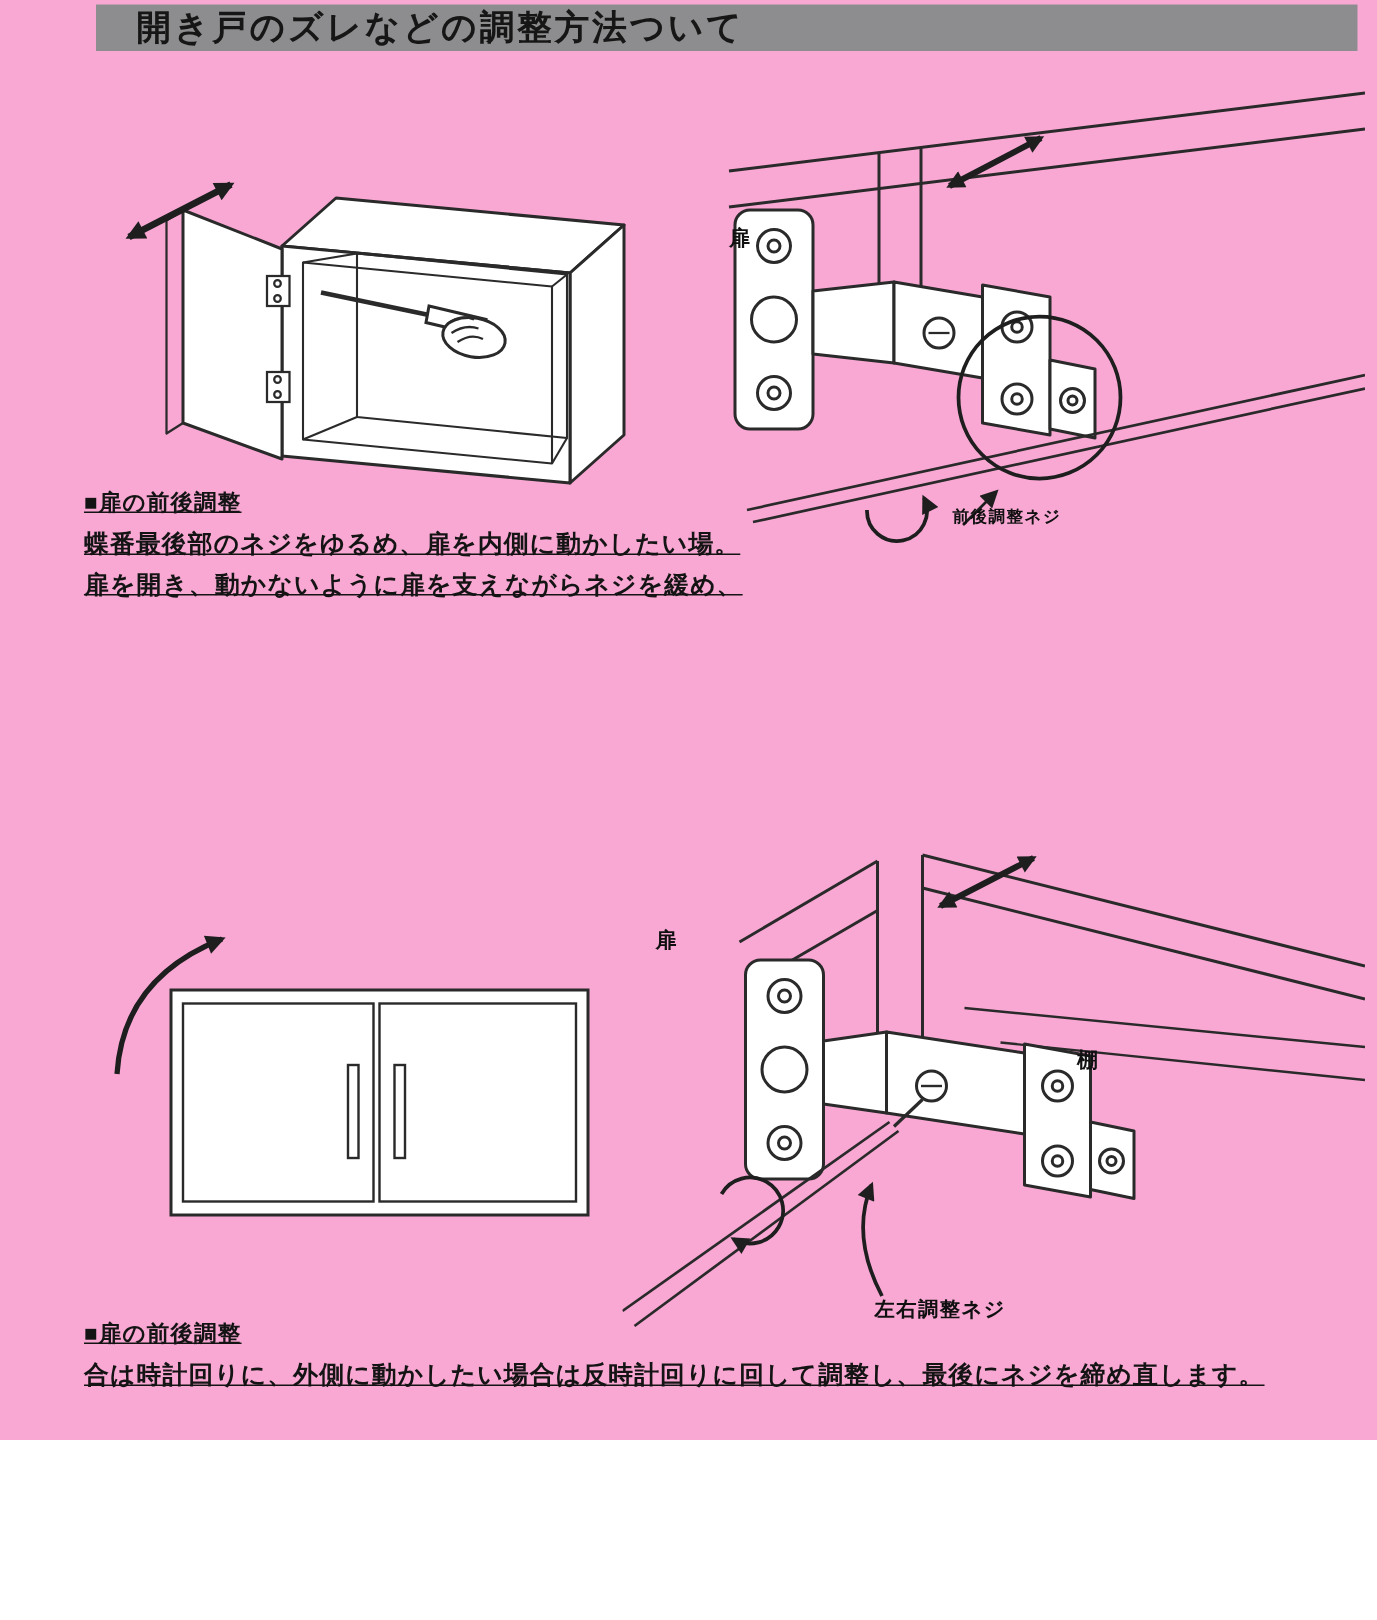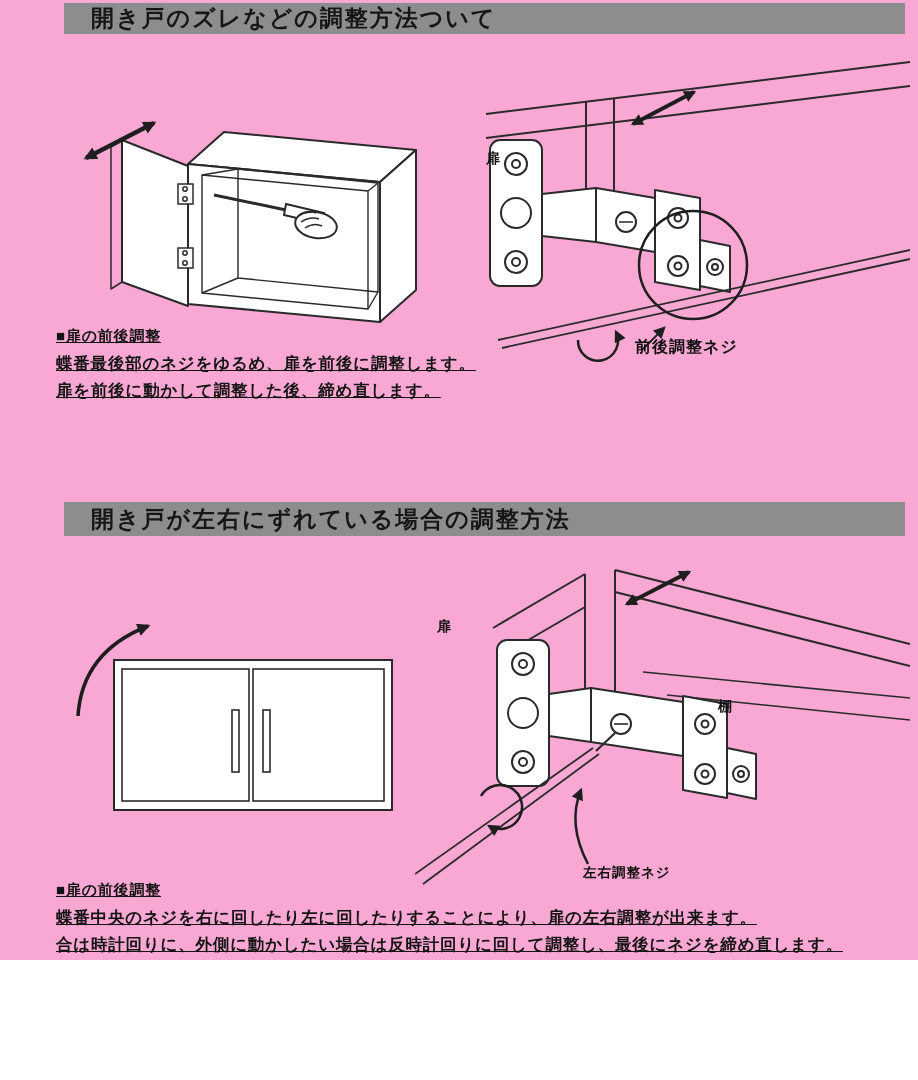--- a/index.html
+++ b/index.html
@@ -129,31 +129,28 @@
     <g stroke="#2a2a2a">
       <line x1="70" y1="288" x2="482" y2="198" stroke-width="1.8"></line>
       <line x1="74" y1="296" x2="482" y2="207" stroke-width="1.8"></line>
     </g>
     <circle cx="265" cy="213" r="54" fill="none" stroke="#1e1e1e" stroke-width="2.5"></circle>
     <path d="M150,288 a20,20 0 1 0 38,-8" fill="none" stroke="#1e1e1e" stroke-width="2.5" marker-end="url(#ah-b)"></path>
     <path d="M214,298 L236,276" fill="none" stroke="#1e1e1e" stroke-width="1.8" marker-end="url(#ah-b)"></path>
   </svg>
 
   <span class="fig-label" style="left:486px; top:150px;">扉</span>
-  <span class="fig-label" style="left:635px; top:337px; font-size:16px;">前後調整ネジ</span>
+  <span class="fig-label" style="left:635px; top:337px; font-size:11px;">前後調整ネジ</span>
 
   <div class="body-text" style="left:56px; top:322px;">
     <div class="t">■扉の前後調整</div>
-    <div>蝶番最後部のネジをゆるめ、扉を前後に調整します。</div>
-    <div>扉を前後に動かして調整した後、締め直します。</div>
-  </div>
-
-  <div class="header-bar bar2">
-    <span>開き戸が左右にずれている場合の調整方法</span>
-  </div>
+    <div>蝶番最後部のネジをゆるめ、扉を内側に動かしたい場。</div>
+    <div>扉を開き、動かないように扉を支えながらネジを緩め、</div>
+  </div>
+
 
   <svg class="illus" style="left:62px; top:612px;" width="350" height="215" viewBox="0 0 350 215">
     <defs>
       <marker id="ah-c" viewBox="0 0 10 10" refX="8" refY="5" markerWidth="15" markerHeight="13" orient="auto-start-reverse" markerUnits="userSpaceOnUse">
         <path d="M0,0 L10,5 L0,10 Z" fill="#1e1e1e"></path>
       </marker>
     </defs>
     <g stroke="#2a2a2a" fill="#ffffff" stroke-width="2">
       <rect x="52" y="48" width="278" height="150"></rect>
       <rect x="60" y="57" width="127" height="132" stroke-width="1.6"></rect>
@@ -214,21 +211,20 @@
     <path d="M66,244 A22,22 0 1 1 74,274" fill="none" stroke="#1e1e1e" stroke-width="2.5" marker-end="url(#ah-d)"></path>
     <path d="M173,312 Q152,272 166,238" fill="none" stroke="#1e1e1e" stroke-width="2.5" marker-end="url(#ah-d)"></path>
   </svg>
 
   <span class="fig-label" style="left:437px; top:618px;">扉</span>
   <span class="fig-label" style="left:718px; top:698px;">棚</span>
   <span class="fig-label" style="left:583px; top:864px; font-size:13.5px;text-align:right;">左右調整ネジ</span>
 
   <div class="body-text" style="left:56px; top:876px;">
     <div class="t">■扉の前後調整</div>
-    <div>蝶番中央のネジを右に回したり左に回したりすることにより、扉の左右調整が出来ます。</div>
     <div>合は時計回りに、外側に動かしたい場合は反時計回りに回して調整し、最後にネジを締め直します。</div>
   </div>
 
   <div class="bottom-bar">
     <div class="bottom-bar-dark"></div>
   </div>
 
 </div>
 
 </body></html>

